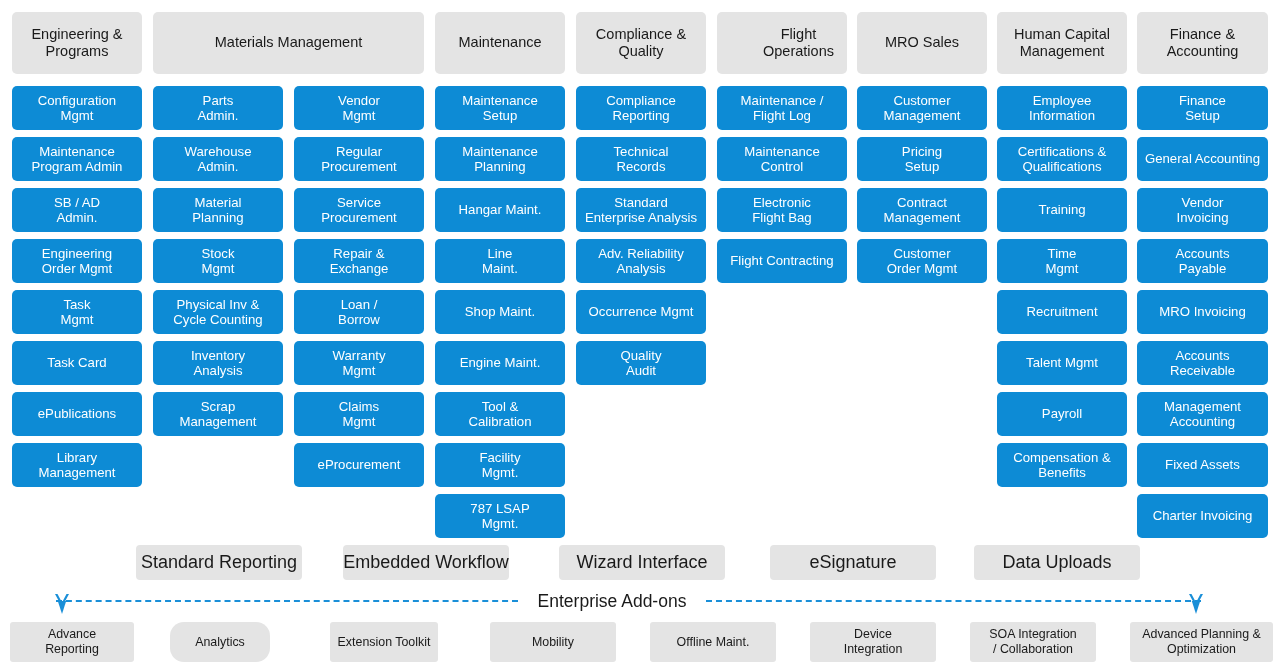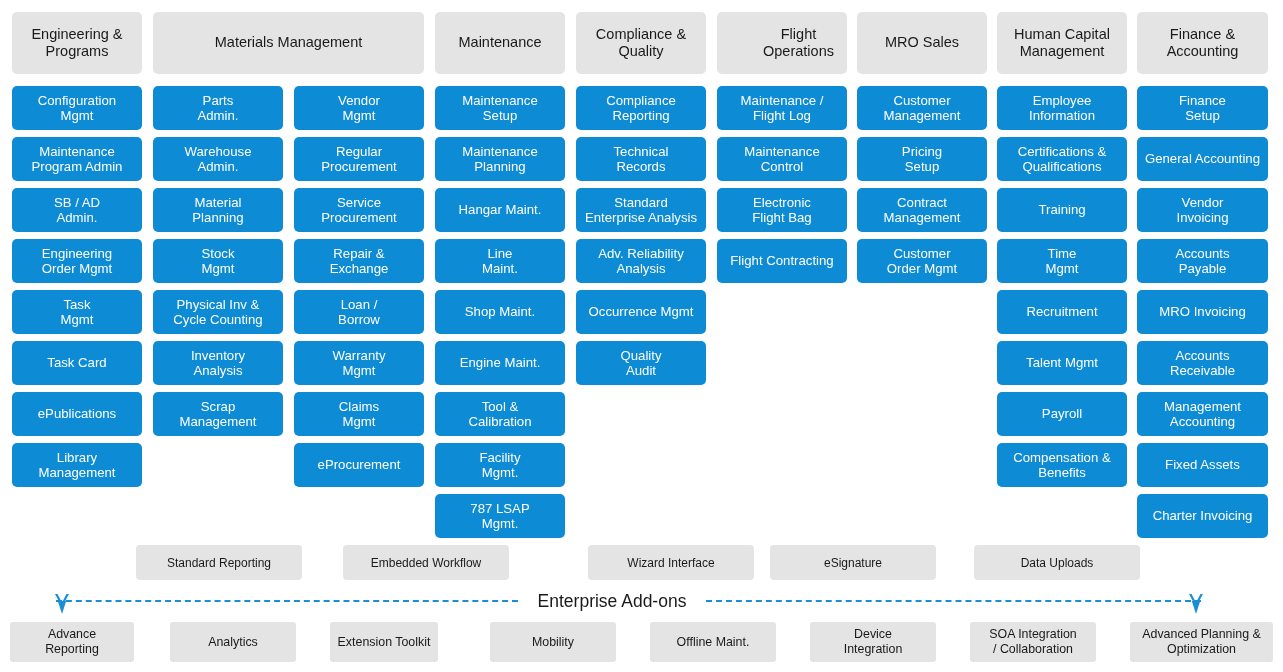--- a/index.html
+++ b/index.html
@@ -82,21 +82,21 @@
     width: 1283px;
     height: 36px;
   }
   .cap-chip {
     position: absolute;
     top: 0;
     height: 35px;
     background: #e4e4e4;
     border-radius: 4px;
     color: #1a1a1a;
-    font-size: 12px;
+    font-size: 18px;
     display: flex;
     align-items: center;
     justify-content: center;
     box-sizing: border-box;
     padding: 4px 6px;
     white-space: nowrap;
   }
 
   
   #addons-divider {
@@ -337,21 +337,21 @@
             <div class="tile">Fixed Assets</div>
             <div class="tile">Charter Invoicing</div>
           </div>
         </div>
       </div>
     </div>
 
   <div id="platform-strip">
       <div class="cap-chip" style="left: 136px; width: 166px;">Standard Reporting</div>
       <div class="cap-chip" style="left: 343px; width: 166px;">Embedded Workflow</div>
-      <div class="cap-chip" style="left: 559px; width: 166px; margin-left: 29px;">Wizard Interface</div>
+      <div class="cap-chip" style="left: 559px; width: 166px;">Wizard Interface</div>
       <div class="cap-chip" style="left: 770px; width: 166px;">eSignature</div>
       <div class="cap-chip" style="left: 974px; width: 166px;">Data Uploads</div>
     </div>
 
   <div id="addons-divider">
     <div class="divider-line" id="divider-line-left"></div>
     <div class="divider-line" id="divider-line-right"></div>
     <div id="addons-label">Enterprise Add-ons</div>
     <div class="down-arrow" id="down-arrow-left">
       <svg width="20" height="24" viewBox="0 0 20 24">
@@ -363,21 +363,21 @@
       <svg width="20" height="24" viewBox="0 0 20 24">
         <path d="M3 2 L10 15 L17 2 L14.5 2 L10 10.5 L5.5 2 Z" fill="#1a8fd8"></path>
         <path d="M5.8 9 L14.2 9 L10 22 Z" fill="#1a8fd8"></path>
       </svg>
     </div>
   </div>
 
   <div id="addons-row">
       <div class="addon-chip" style="left: 10px; width: 124px; text-align: center;">Advance
 Reporting</div>
-      <div class="addon-chip" style="left: 170px; width: 126px;">Analytics</div>
+      <div class="addon-chip" style="left: 170px; width: 100px; border-radius: 14px;">Analytics</div>
       <div class="addon-chip" style="left: 330px; width: 108px;">Extension Toolkit</div>
       <div class="addon-chip" style="left: 490px; width: 126px;">Mobility</div>
       <div class="addon-chip" style="left: 650px; width: 126px;">Offline Maint.</div>
       <div class="addon-chip" style="left: 810px; width: 126px;">Device
 Integration</div>
       <div class="addon-chip" style="left: 970px; width: 126px;">SOA Integration
 / Collaboration</div>
       <div class="addon-chip" style="left: 1130px; width: 143px;">Advanced Planning &amp;
 Optimization</div>
     </div>

